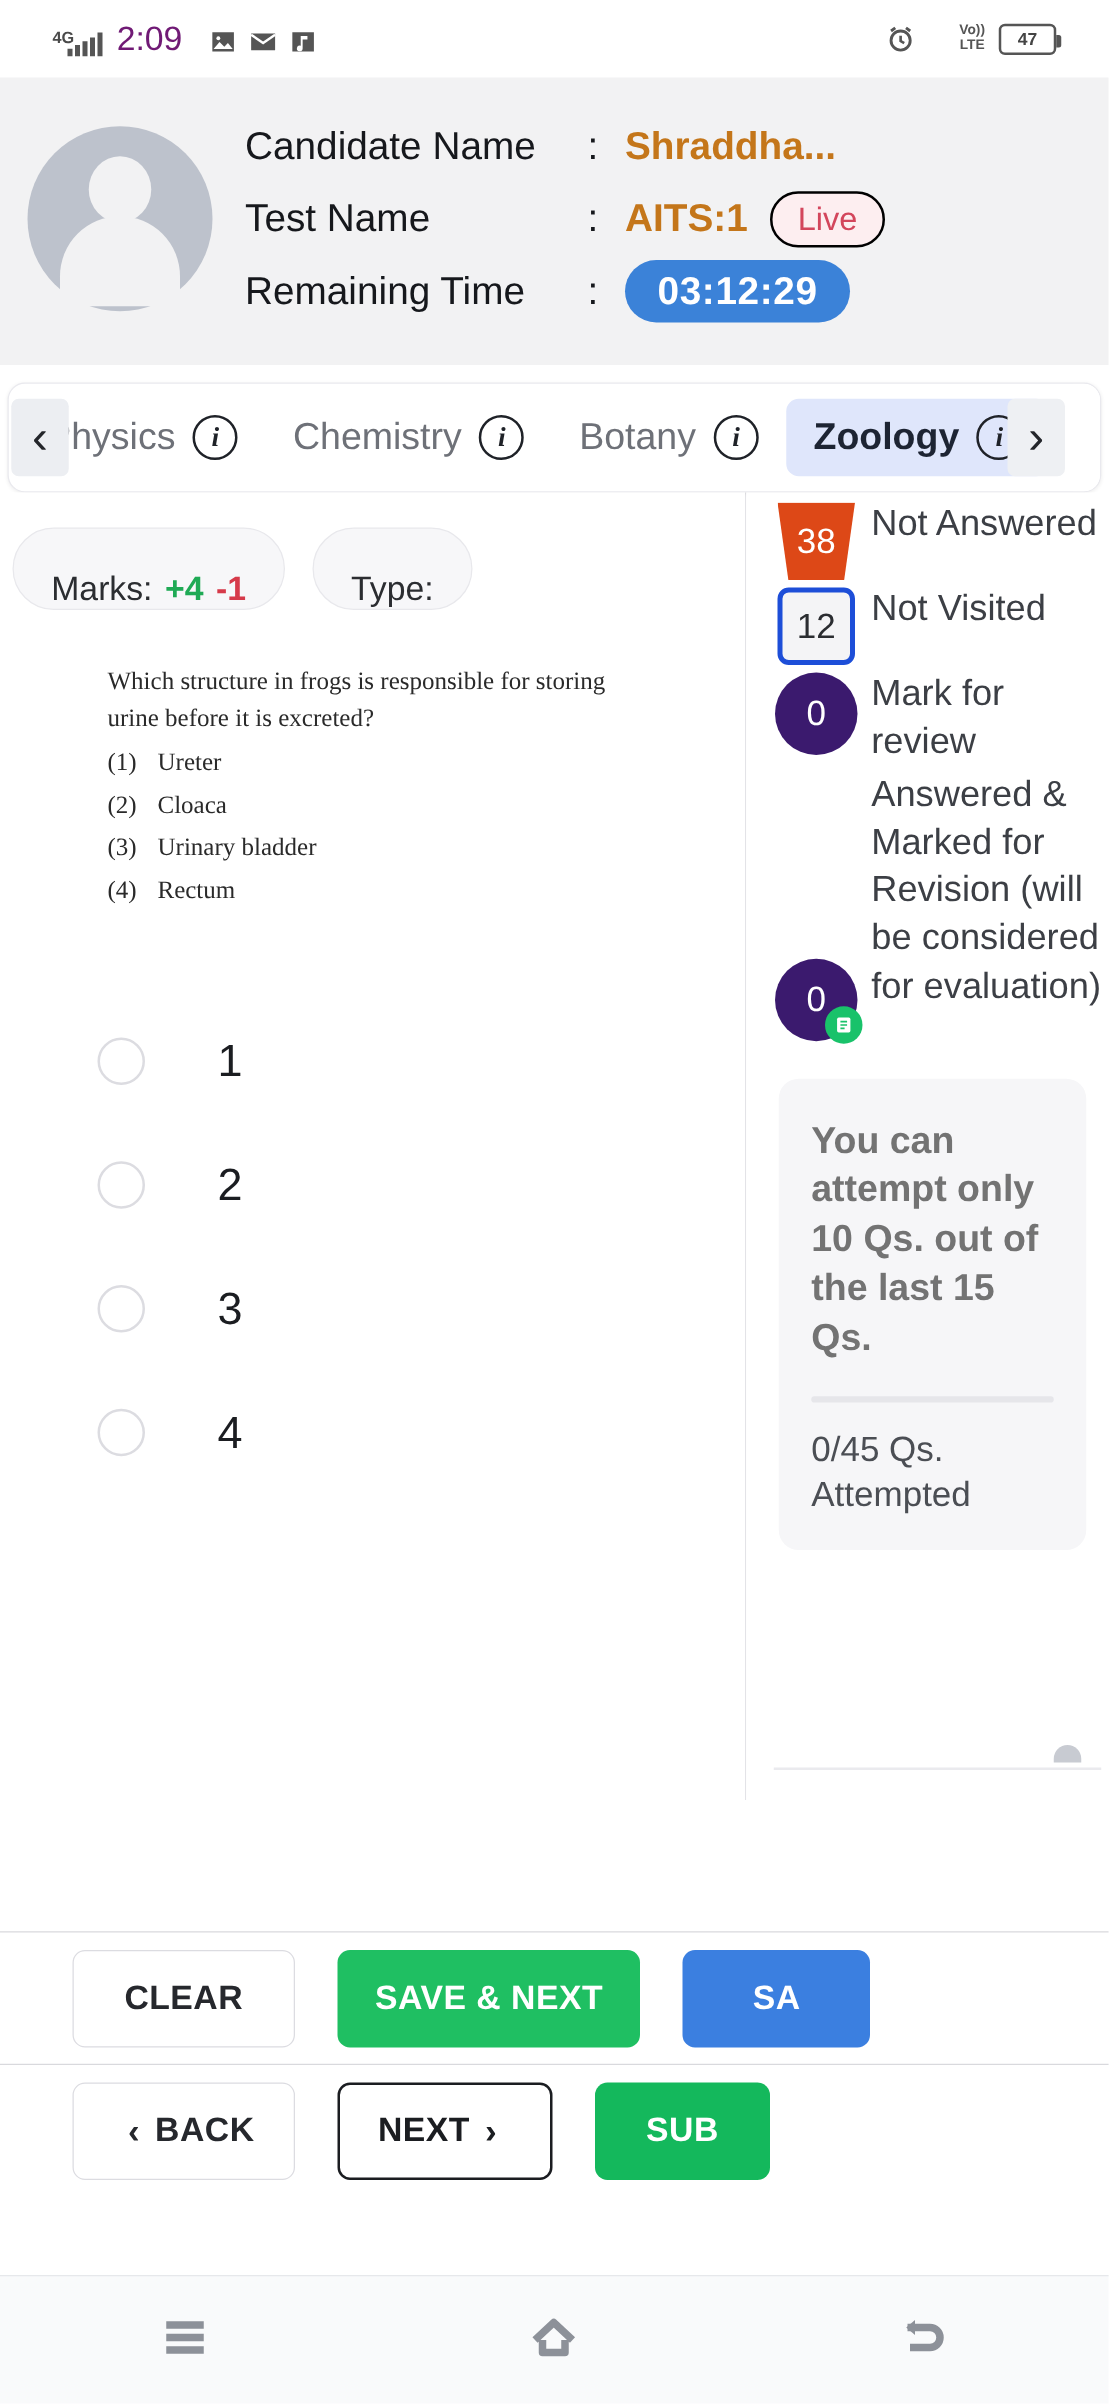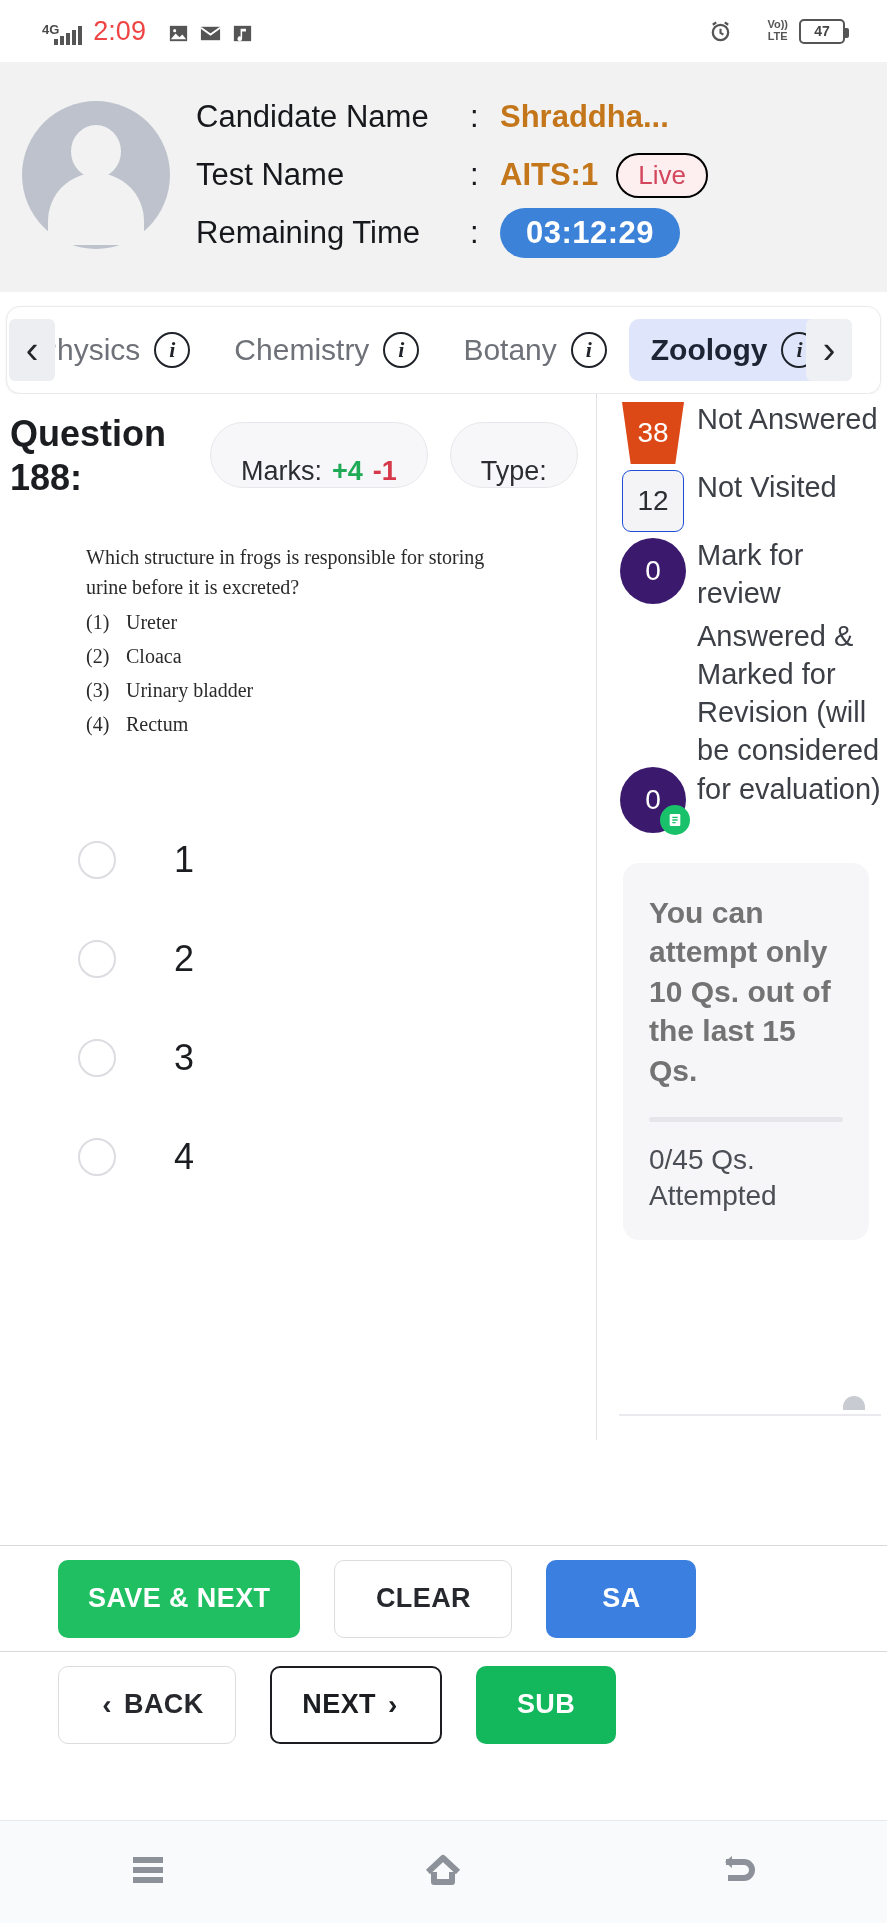--- a/index.html
+++ b/index.html
@@ -19,21 +19,21 @@
     color: #4a4a4a;
   }
   .sb-left { display: flex; align-items: flex-end; gap: 9px; }
   .sb-right { margin-left: auto; display: flex; align-items: center; gap: 11px; }
   .net-label { font-size: 13px; font-weight: bold; line-height: 1; position: relative; top: -9px; }
   .bars { display: flex; align-items: flex-end; gap: 2px; height: 20px; position: relative; left: -14px; }
   .bars i { display:block; width: 4px; background: #555; }
   .bars i:nth-child(1){height:6px}.bars i:nth-child(2){height:9px}
   .bars i:nth-child(3){height:12px}.bars i:nth-child(4){height:15px}
   .bars i:nth-child(5){height:19px}
-  .sb-time { font-size: 27px; font-weight: 500; color: #ef4444; position: relative; left: -12px; line-height:1; }
+  .sb-time { font-size: 27px; font-weight: 500; color: #701a75; position: relative; left: -12px; line-height:1; }
   .sb-ico { width: 23px; height: 23px; color: #555; }
   .sb-ico svg { display:block; width:100%; height:100%; fill:#555; }
   .volte { font-size: 11px; font-weight: bold; line-height: 1.05; text-align:center; color:#555;margin-left:24px; }
   .battery {
     width: 46px; height: 25px; border: 2.5px solid #555; border-radius: 5px;
     display:flex; align-items:center; justify-content:center;
     font-size: 14px; font-weight: bold; color: #444; position: relative;
   }
   .battery::after{content:"";position:absolute;right:-6px;top:7px;width:4px;height:10px;background:#555;border-radius:0 2px 2px 0;}
 
@@ -143,21 +143,21 @@
   .leg-text { font-size: 29px; color: #3c3f45; line-height: 1.32; padding-left: 6px; }
 
   .badge-pent {
     width: 62px; height: 62px; background: #dd4817; color:#fff;
     display:flex; align-items:center; justify-content:center;
     font-size: 28px; font-weight: 500;
     clip-path: polygon(0 0, 100% 0, 86% 100%, 14% 100%);
     border-radius: 0 0 8px 8px;
   }
   .badge-sq {
-    width: 62px; height: 62px; background:#f4f4f6; border:1px solid #1d4ed8;
+    width: 62px; height: 62px; background:#f4f4f6; border:4px solid #1d4ed8;
     border-radius: 9px; display:flex; align-items:center; justify-content:center;
     font-size: 28px; color:#2b2d31;
   }
   .badge-circ {
     width: 66px; height: 66px; background:#3b1a6e; border-radius:50%;
     display:flex; align-items:center; justify-content:center;
     font-size: 28px; color:#fff; position:relative;
   }
   .badge-circ .check {
     position:absolute; right:-4px; bottom:-2px;
@@ -309,21 +309,20 @@
     <div class="scroll-arrow left">‹</div>
     <div class="scroll-arrow right">›</div>
   </div>
 </div>
 
 <div class="content">
 
   <div class="qpane">
 
     <div class="q-head">
-      <div class="q-title">Question 188:</div>
       <div class="chip">
         <span>Marks:</span>
         <span class="mk-pos">+4</span>
         <span class="mk-neg">-1</span>
       </div>
       <div class="chip type">
         <span>Type:</span>
       </div>
     </div>
 
@@ -423,22 +422,22 @@
 
     <div class="spane-bottomline"></div>
     <div class="spane-thumb"></div>
   </div>
 
 </div>
 
 <div class="footer" style="top: 1545px;">
 
   <div class="btnrow">
+    <div class="btn btn-outline">CLEAR</div>
     <div class="btn btn-green">SAVE &amp; NEXT</div>
-    <div class="btn btn-outline">CLEAR</div>
     <div class="btn btn-blue">SA</div>
   </div>
 
   <div class="btnrow">
     <div class="btn btn-outline">
       <span class="nav-chevron">‹</span>
       <span>BACK</span>
     </div>
     <div class="btn btn-outline-dark">
       <span>NEXT</span>

